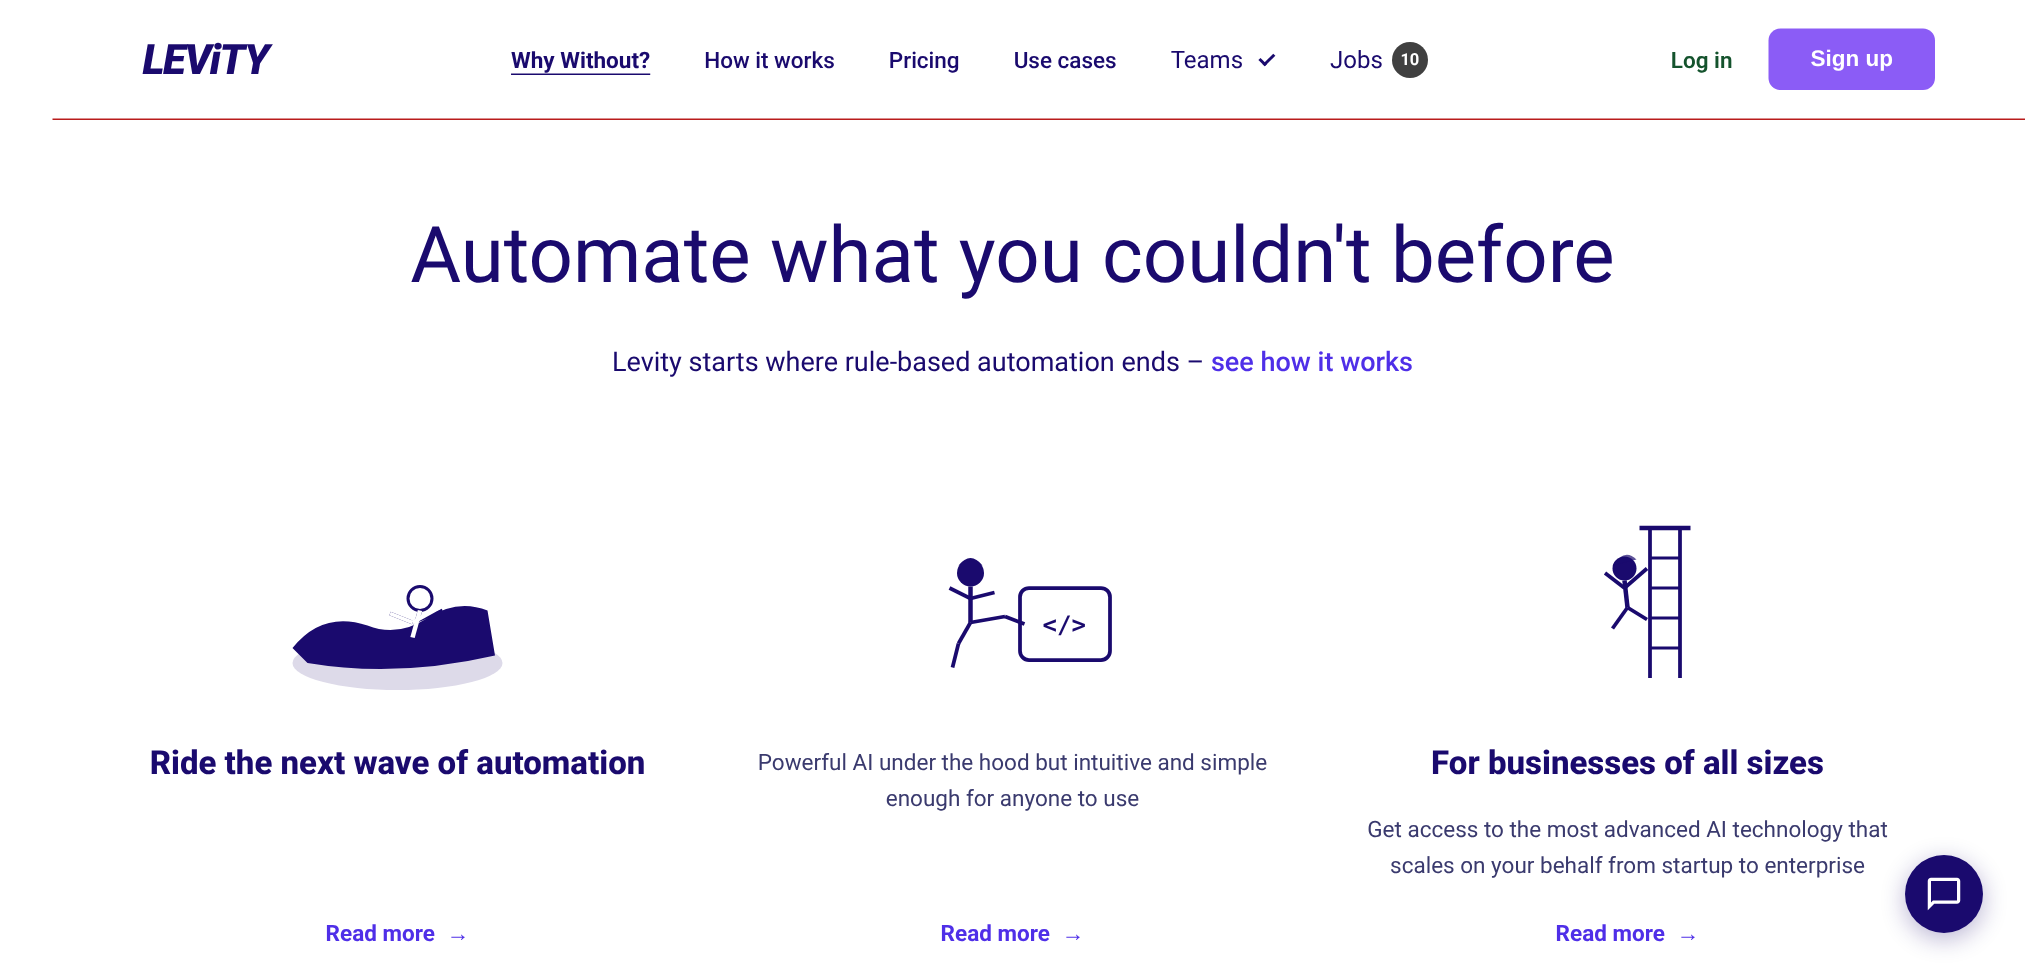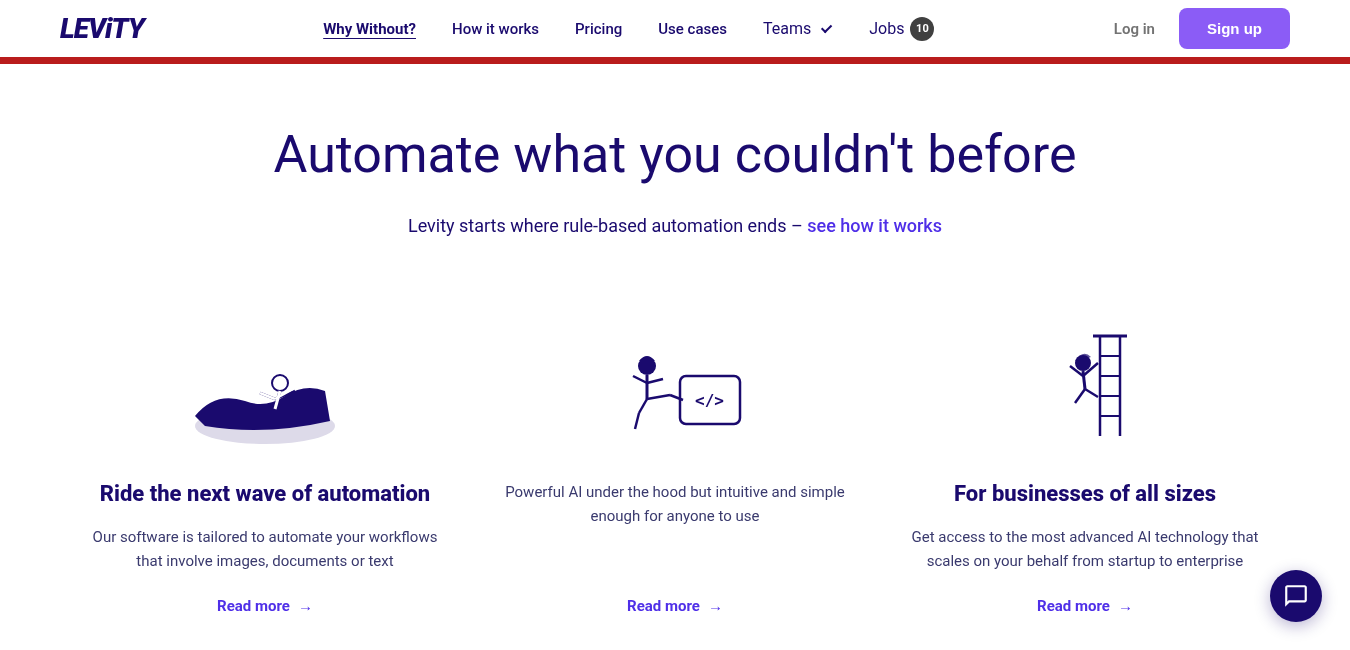--- a/index.html
+++ b/index.html
@@ -11,22 +11,23 @@
       min-height: 650px;
       overflow-x: hidden;
     }
 
     
     nav {
       display: flex;
       align-items: center;
       justify-content: space-between;
       padding: 0 60px;
-      height: 64px;
-      border-bottom: 7px solid #b91c1c;
+      height: 80px;
+      border-bottom: 1px solid #b91c1c;
+      margin-left: 35px;
     }
     .logo {
       font-size: 28px;
       font-weight: 900;
       color: #1a0a6e;
       letter-spacing: -1px;
       font-style: italic;
       user-select: none;
     }
     .nav-links {
@@ -76,21 +77,21 @@
       justify-content: center;
       font-size: 11px;
       font-weight: 700;
     }
     .nav-actions {
       display: flex;
       align-items: center;
       gap: 24px;
     }
     .login-btn {
-      color: #737373;
+      color: #14532d;
       font-weight: 600;
       font-size: 15px;
       text-decoration: none;
       cursor: pointer;
     }
     .signup-btn {
       background: #8b5cf6;
       color: #fff;
       border: none;
       border-radius: 8px;
@@ -262,21 +263,20 @@
 
         <path d="M10 95 Q30 70 60 80 Q80 88 100 75 Q120 62 140 70 L145 100 Q80 115 20 105 Z" fill="#1a0a6e"></path>
 
         <circle cx="95" cy="62" r="8" fill="white" stroke="#1a0a6e" stroke-width="2"></circle>
         <line x1="95" y1="70" x2="90" y2="88" stroke="white" stroke-width="3"></line>
         <line x1="90" y1="78" x2="75" y2="72" stroke="white" stroke-width="2.5"></line>
         <line x1="90" y1="78" x2="108" y2="68" stroke="white" stroke-width="2.5"></line>
       </svg>
     </div>
     <h2>Ride the next wave of automation</h2>
-    <p>Our software is tailored to automate your workflows that involve images, documents or text</p>
     <a href="#" class="read-more">
       <span>Read more</span>
       <span>→</span>
     </a>
   </div>
 
   <div class="card">
     <div class="card-illustration">
       <svg class="coder-svg" viewBox="0 0 160 130" fill="none" xmlns="http://www.w3.org/2000/svg">
 

